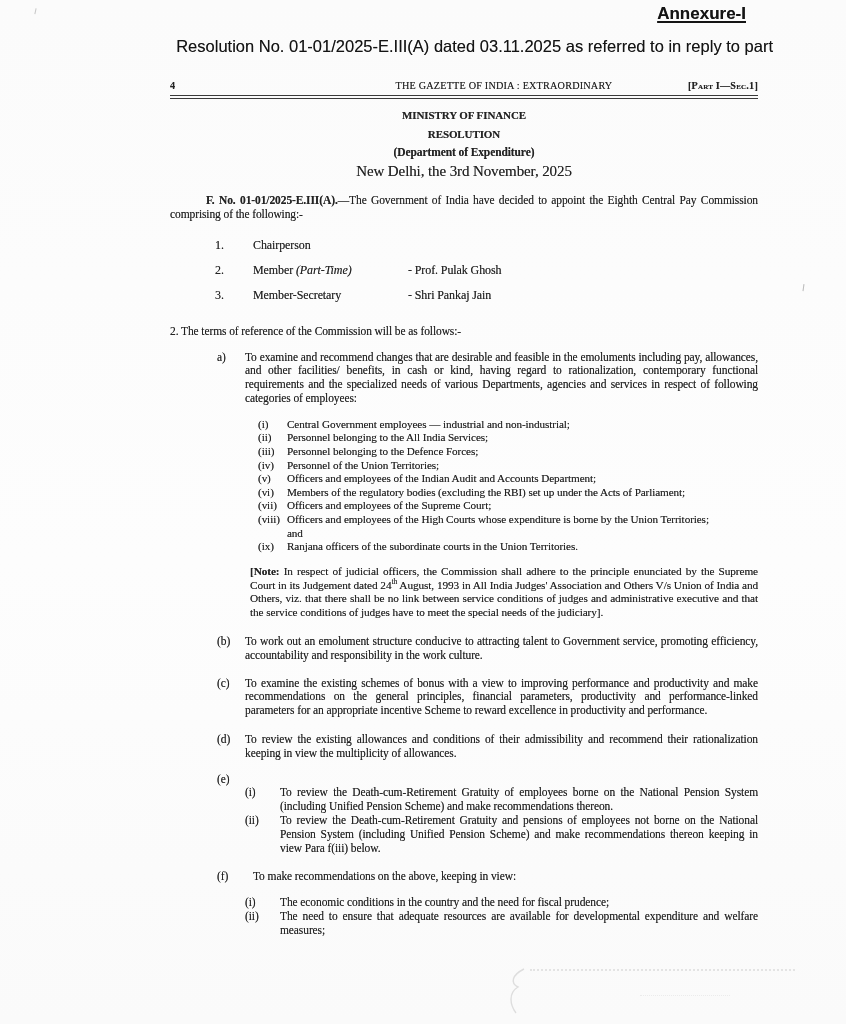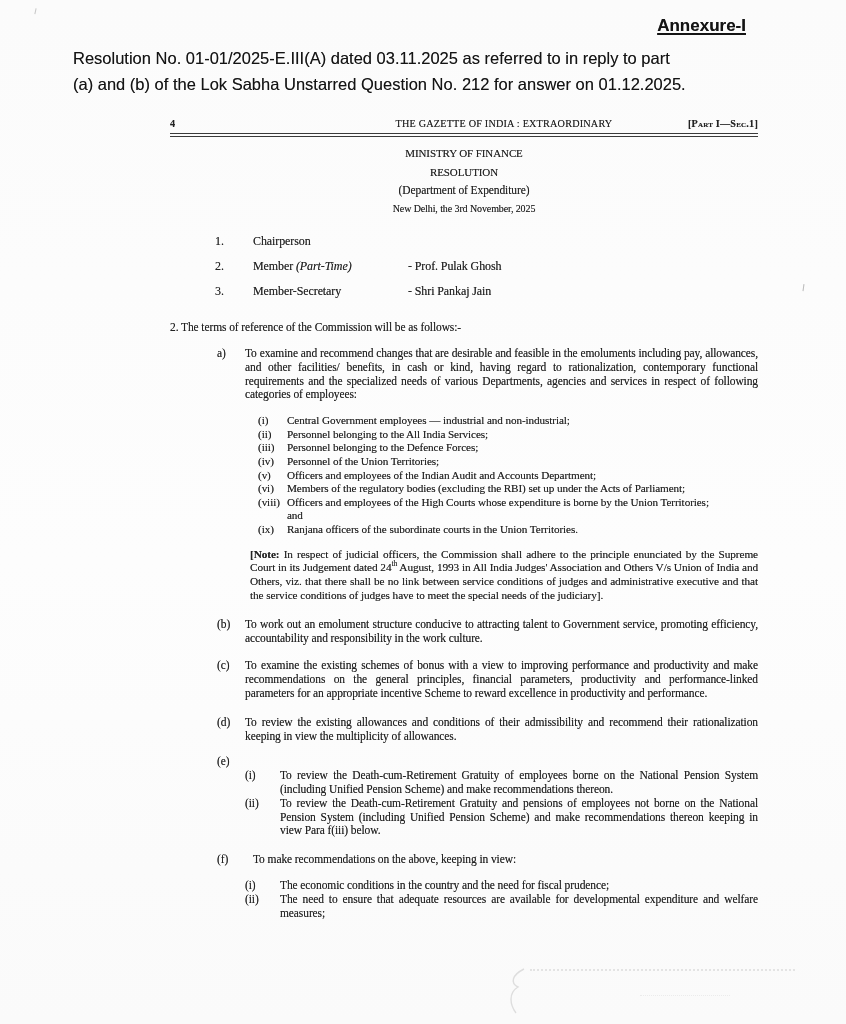--- a/index.html
+++ b/index.html
@@ -2,52 +2,52 @@
 <html><head>
 <meta charset="utf-8">
 <style>
   html,body{margin:0;padding:0;background:#ffffff;}
   .page{
     position:relative;
     width:846px;height:1024px;
     background:linear-gradient(180deg,#fbfbfb 0%,#fdfdfd 55%,#fafafa 100%);
     overflow:hidden;
     box-sizing:border-box;
-    padding-top:16px;
+    padding-top:4px;
   }
   
   .sans{font-family:"Liberation Sans",sans-serif;color:#141414;}
   .annexure{
     text-align:right;padding-right:100px;
     font-size:17px;font-weight:bold;
     text-decoration:underline;text-decoration-thickness:2px;text-underline-offset:2px;
     text-shadow:0 0 .4px rgba(0,0,0,.5);
   }
   .intro{
     width:700px;margin:9px auto 0 auto;
-    font-size:16.5px;line-height:26px;text-align:left;
+    font-size:16.5px;line-height:26px;text-align:right;
     text-shadow:0 0 .4px rgba(0,0,0,.45);
   }
   
   .gz{
     font-family:"Liberation Serif",serif;color:#232323;
     margin:20px 88px 0 170px;            
     font-size:11.5px;line-height:13.8px;letter-spacing:-0.1px;
     text-shadow:0 0 .5px rgba(30,30,30,.55);
   }
   .gz-header{display:flex;align-items:baseline;font-size:10.2px;}
   .gz-page-no{width:150px;font-weight:bold;}
   .gz-masthead{flex:1;text-align:center;letter-spacing:.2px;}
   .gz-part{text-align:center;font-variant:small-caps;font-weight:bold;letter-spacing:.2px;}
   .double-rule{margin-top:2px;height:2.5px;border-top:1.8px solid #3a3a3a;border-bottom:1.8px solid #3a3a3a;}
   .headings{margin-top:7px;}
   .gz-center{text-align:center;line-height:18.5px;}
-  .b{font-weight:normal;}
+  .b{font-weight:bold;}
   .heading-lg{font-size:11px;}
-  .dateline{font-size:10px;}
+  .dateline{font-size:15px;}
   .opening{margin:14px 0 0 0;text-align:justify;text-indent:36px;}
   .members{margin-top:11px;font-size:12px;}
   .m-row{display:flex;line-height:25px;}
   .m-num{margin-left:45px;width:38px;}
   .m-role{width:155px;}
   .m-name{flex:1;}
   .terms-heading{margin-top:17px;}
   .term{display:flex;margin-top:12px;}
   .t-label{margin-left:47px;width:28px;flex-shrink:0;}
   .t-label-wide{margin-left:47px;width:36px;flex-shrink:0;}
@@ -81,39 +81,39 @@
   <div class="art art-quote"></div>
   <div class="art art-smudge"></div>
   <div class="art art-smudge2"></div>
   <svg class="art" style="left:498px;top:965px;opacity:.5" width="40" height="50" viewBox="0 0 40 50">
     <path d="M26,4 C14,10 12,18 20,22 C10,28 12,40 18,48" fill="none" stroke="#c2c2c2" stroke-width="1.4"></path>
   </svg>
 
   <div class="sans annexure">Annexure-I</div>
   <div class="sans intro">
     <div>Resolution No. 01-01/2025-E.III(A) dated 03.11.2025 as referred to in reply to part</div>
-    <div>(a) and (b) of the Lok Sabha Unstarred Question No. 212 for answer on 01.12.2025.</div>
   </div>
 
   <div class="gz">
 
     <div class="gz-header">
       <span class="gz-page-no">4</span>
       <span class="gz-masthead">THE GAZETTE OF INDIA : EXTRAORDINARY</span>
       <span class="gz-part">[Part I—Sec.1]</span>
     </div>
     <div class="double-rule"></div>
 
     <div class="headings">
       <div class="gz-center b heading-lg">MINISTRY OF FINANCE</div>
       <div class="gz-center b heading-lg">RESOLUTION</div>
       <div class="gz-center b">(Department of Expenditure)</div>
       <div class="gz-center dateline">New Delhi, the 3rd November, 2025</div>
     </div>
 
+    <p class="opening"><b>F. No. 01-01/2025-E.III(A).</b><span>—The Government of India have decided to appoint the Eighth Central Pay Commission comprising of the following:-</span></p>
 
     <div class="members">
       <div class="m-row">
         <span class="m-num">1.</span>
         <span class="m-role"><span>Chairperson</span><i></i></span>
       </div>
       <div class="m-row">
         <span class="m-num">2.</span>
         <span class="m-role"><span>Member</span><i> (Part-Time)</i></span>
         <span class="m-name">- Prof. Pulak Ghosh</span>
@@ -149,20 +149,24 @@
           <span class="c-num">(iv)</span>
           <span class="c-text">Personnel of the Union Territories;</span>
         </div>
       <div class="cat-row">
           <span class="c-num">(v)</span>
           <span class="c-text">Officers and employees of the Indian Audit and Accounts Department;</span>
         </div>
       <div class="cat-row">
           <span class="c-num">(vi)</span>
           <span class="c-text">Members of the regulatory bodies (excluding the RBI) set up under the Acts of Parliament;</span>
+        </div>
+      <div class="cat-row">
+          <span class="c-num">(vii)</span>
+          <span class="c-text">Officers and employees of the Supreme Court;</span>
         </div>
       <div class="cat-row">
           <span class="c-num">(viii)</span>
           <span class="c-text">Officers and employees of the High Courts whose expenditure is borne by the Union Territories;
 and</span>
         </div>
       <div class="cat-row">
           <span class="c-num">(ix)</span>
           <span class="c-text">Ranjana officers of the subordinate courts in the Union Territories.</span>
         </div>

